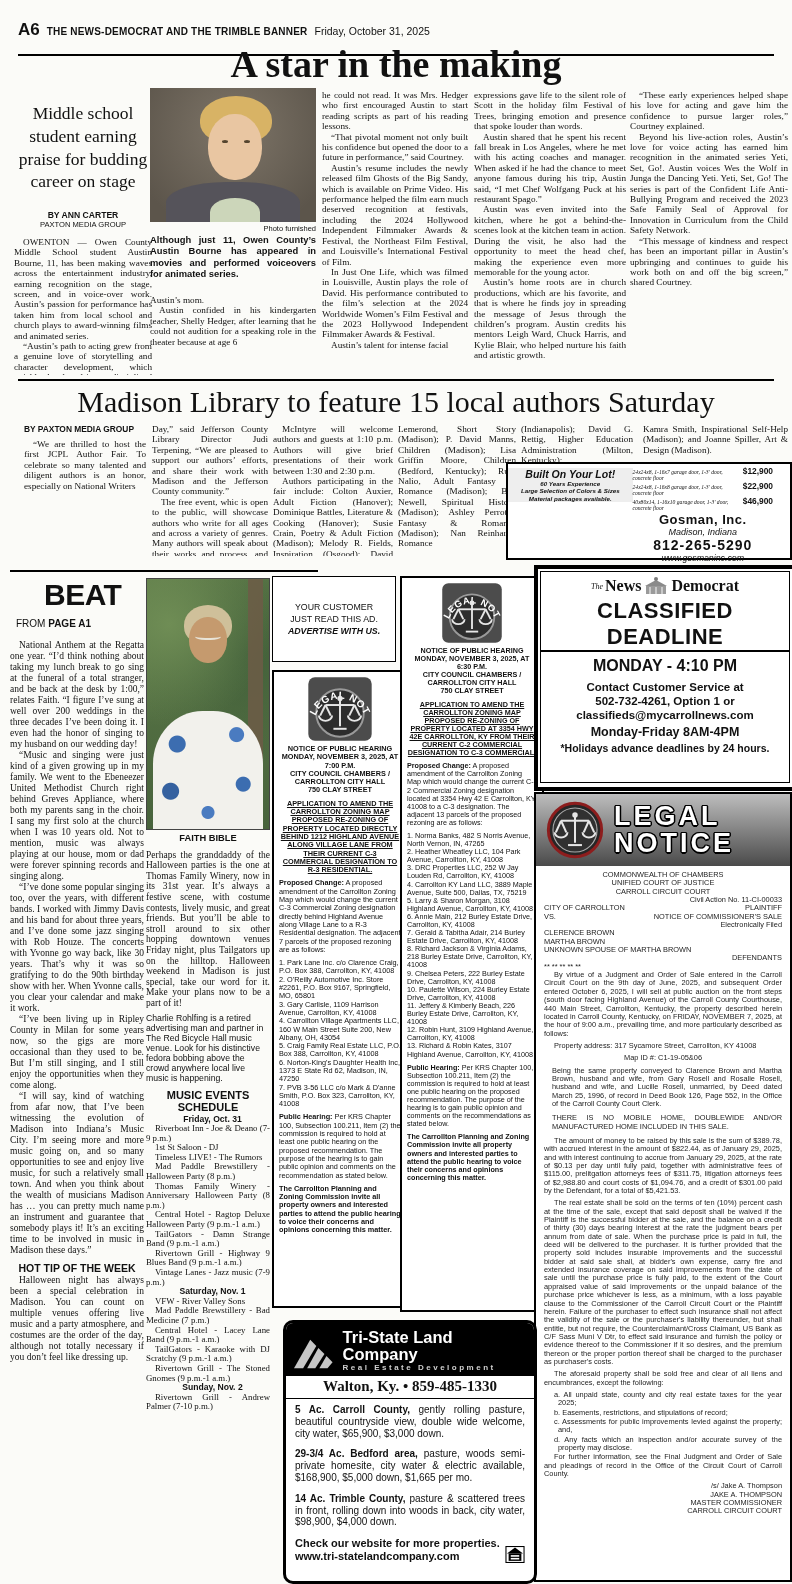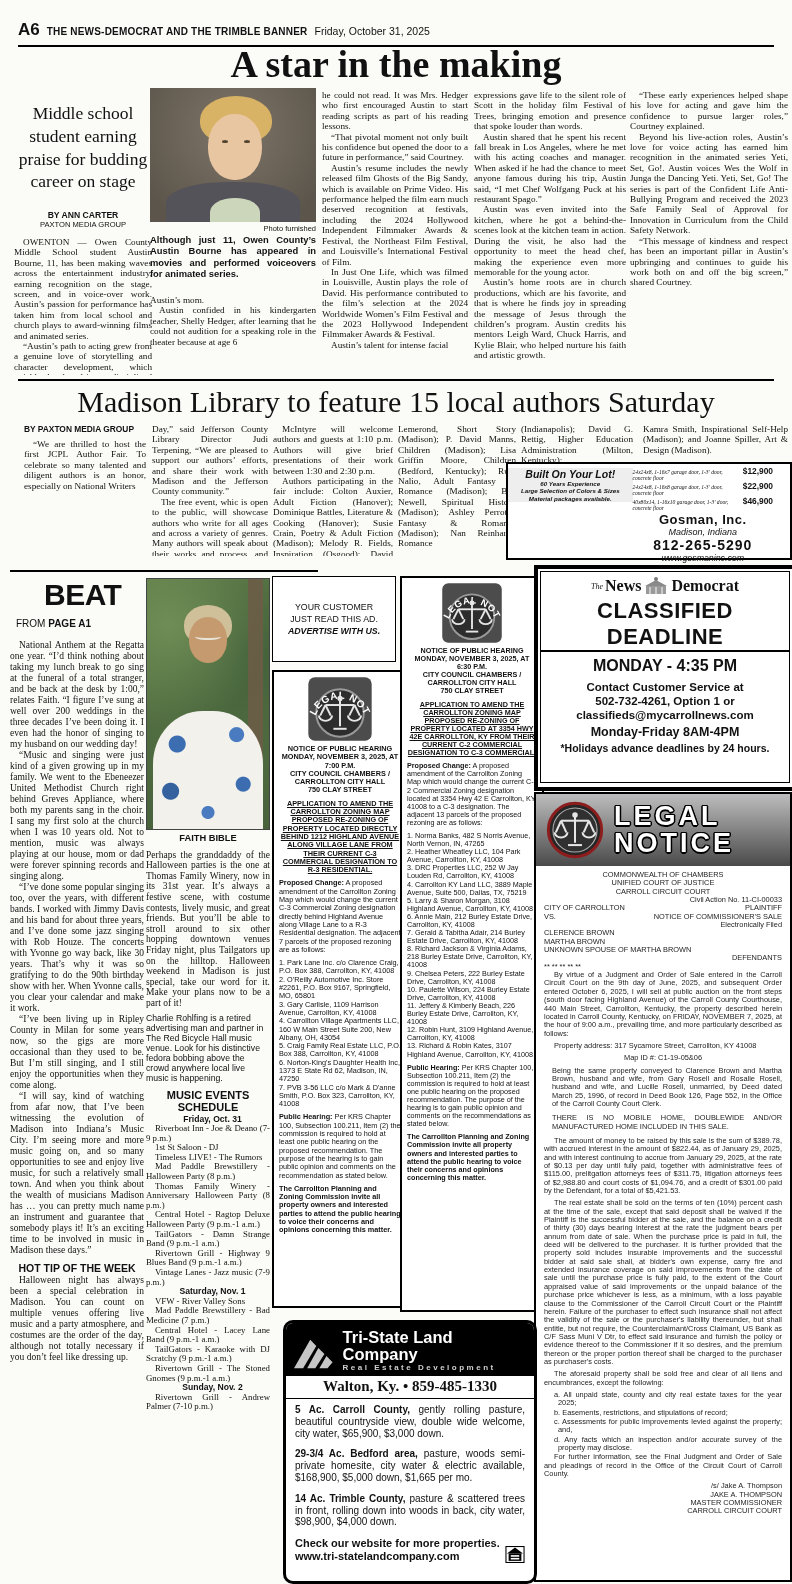--- a/index.html
+++ b/index.html
@@ -1,20 +1,20 @@
 <!DOCTYPE html>
 <html><head>
 <meta charset="utf-8">
 <style>
   html,body{margin:0;padding:0;background:#d9d9d6;}
   #page{position:relative;width:792px;height:1584px;margin:0 auto;background:#fbfbf8;color:#111;
         font-family:"Liberation Serif",serif;overflow:hidden;}
   .abs{position:absolute;}
   
-  .masthead{left:18px;top:20px;width:756px;border-bottom:2px solid #000;padding-bottom:5px;
+  .masthead{left:18px;top:20px;width:756px;border-bottom:2px solid #000;padding-bottom:14px;
             display:flex;align-items:baseline;gap:7px;font-family:"Liberation Sans",sans-serif;}
   .mast-page{font-size:17px;font-weight:bold;}
   .mast-paper{font-size:10px;font-weight:bold;letter-spacing:.2px;}
   .mast-date{font-size:10.5px;}
   
   .star-headline{left:0;top:42px;width:100%;text-align:center;font-size:38px;font-weight:bold;}
   .deck{left:14px;top:102px;width:138px;text-align:center;font-size:17.5px;line-height:1.3;}
   .byline{left:14px;top:210px;width:138px;text-align:center;font-family:"Liberation Sans",sans-serif;}
   .byline .b1{font-size:8.6px;font-weight:bold;}
   .byline .b2{font-size:7.6px;}
@@ -437,21 +437,21 @@
           <rect x="3" y="10" width="20" height="8" fill="#9a9a9a"></rect>
           <rect x="6" y="11" width="2" height="7" fill="#c9c9c9"></rect>
             <rect x="12" y="11" width="2" height="7" fill="#c9c9c9"></rect>
           <rect x="18" y="11" width="2" height="7" fill="#c9c9c9"></rect>
           <polygon points="2,10 24,10 13,4" fill="#8a8a8a"></polygon>
             <circle cx="13" cy="3" r="2" fill="#7b7b7b"></circle>
         </svg>
         <span class="nm">Democrat</span>
       </div>
       <div><span class="cl-title">CLASSIFIED DEADLINE</span></div>
-      <div class="cl-deadline">MONDAY - 4:35 PM</div>
+      <div class="cl-deadline">MONDAY - 4:10 PM</div>
       <div class="cl-contact">
         <div>Contact Customer Service at</div>
         <div>502-732-4261, Option 1 or</div>
         <div>classifieds@mycarrollnews.com</div>
       </div>
       <div class="cl-hours">Monday-Friday 8AM-4PM</div>
       <div class="cl-note">*Holidays advance deadlines by 24 hours.</div>
     </div>
   </div>
 

